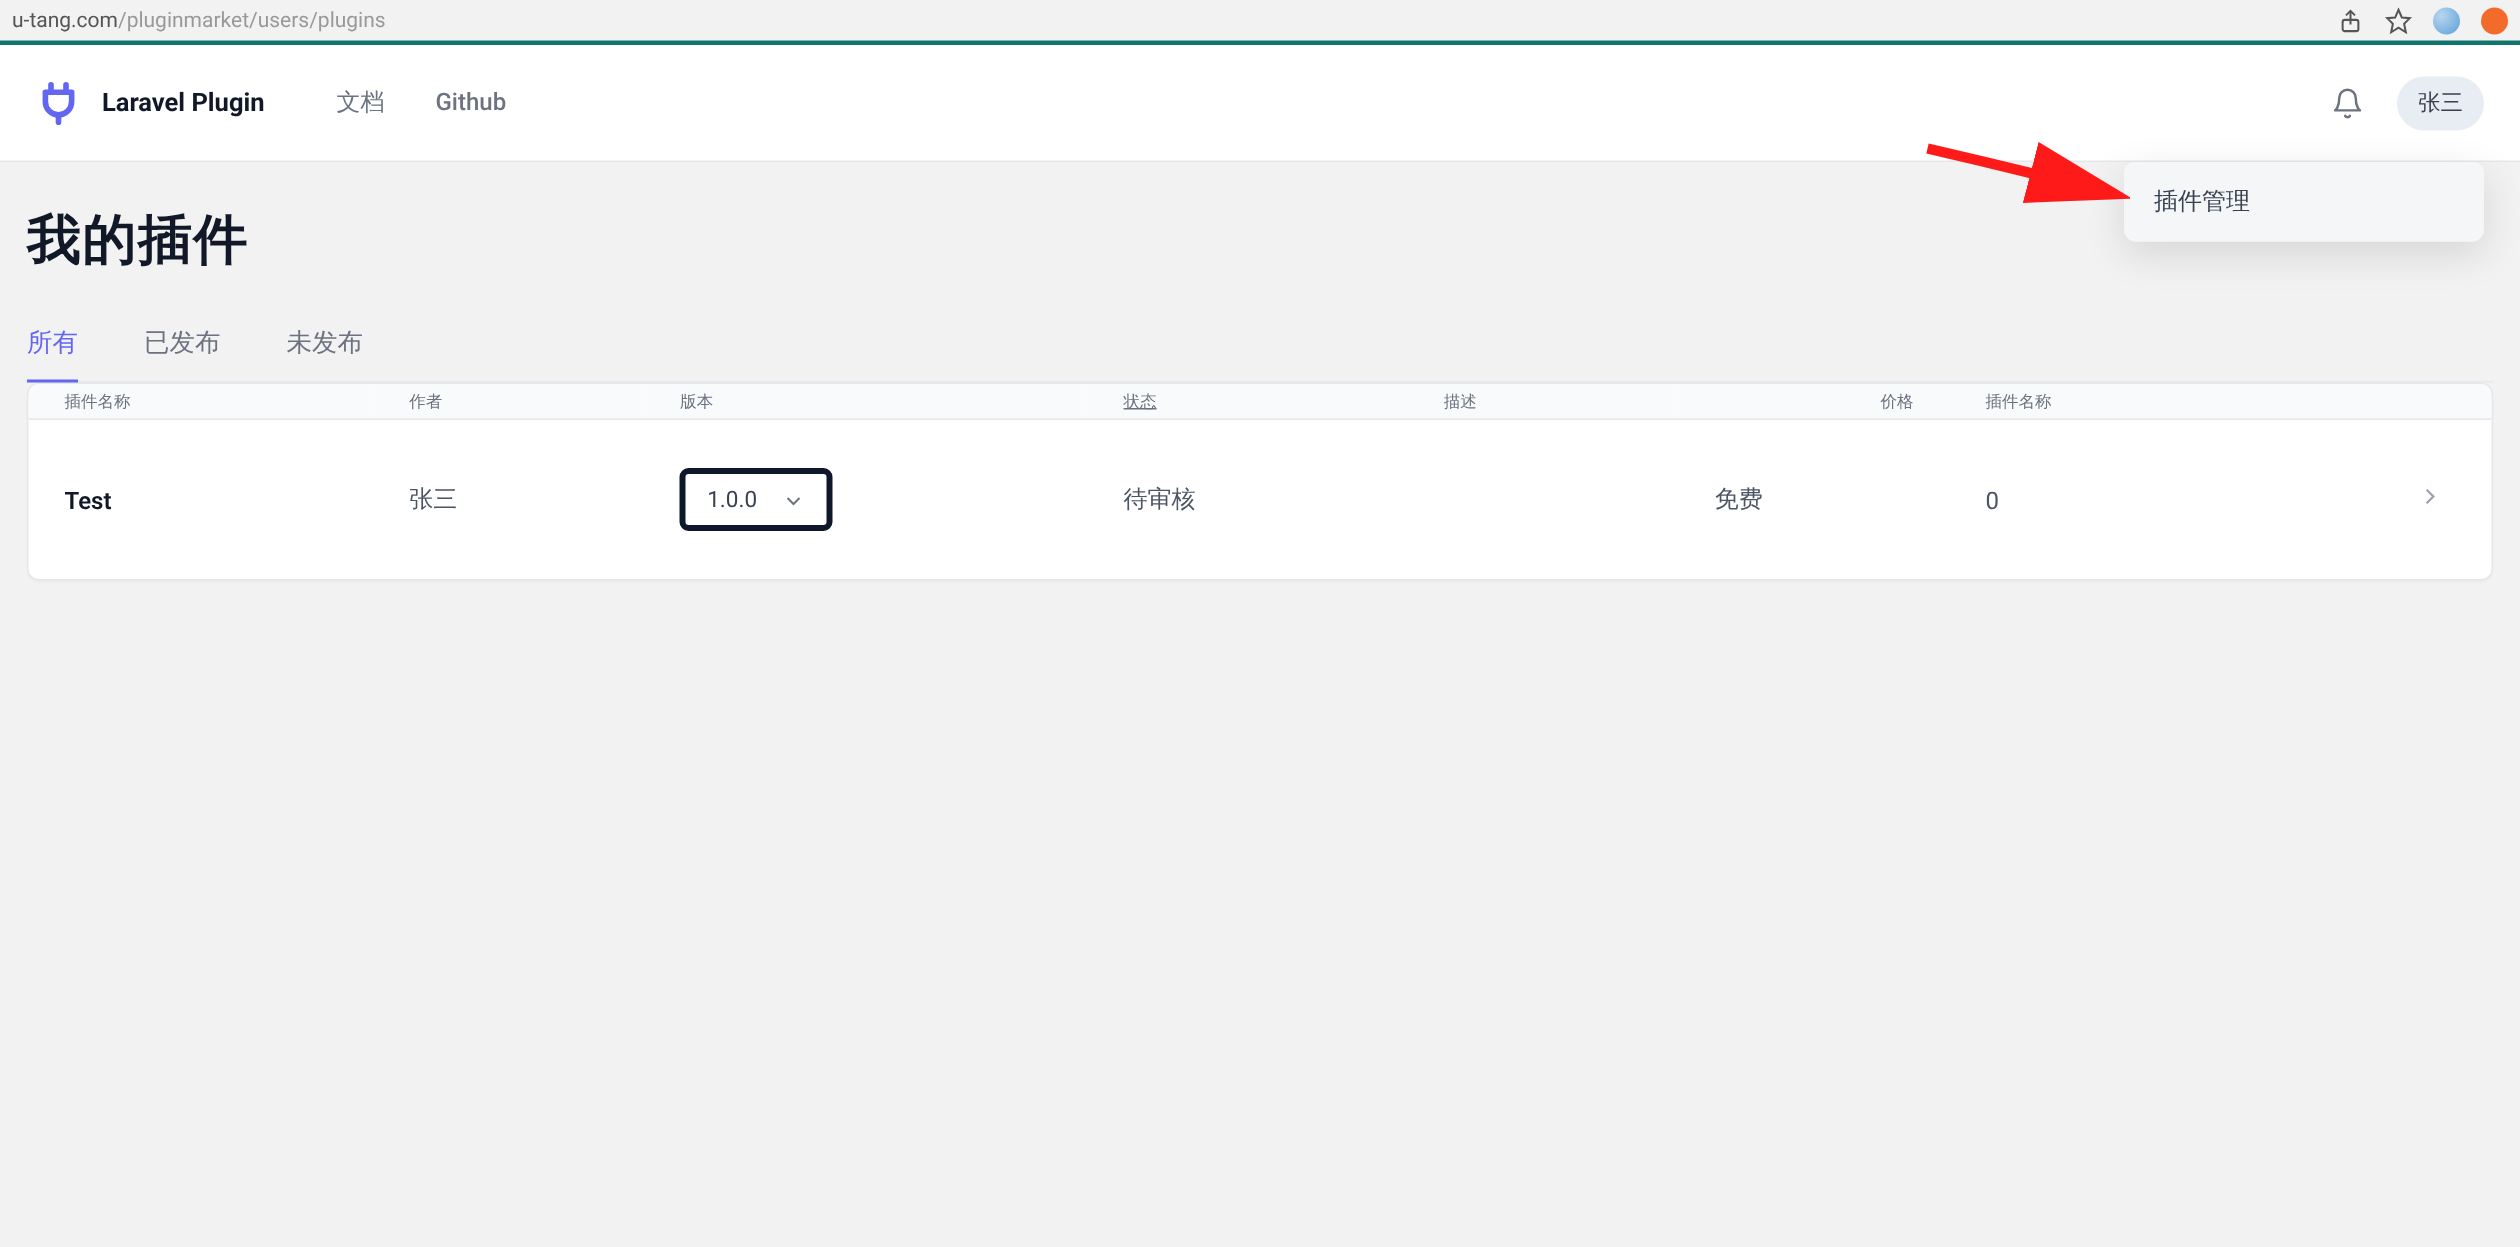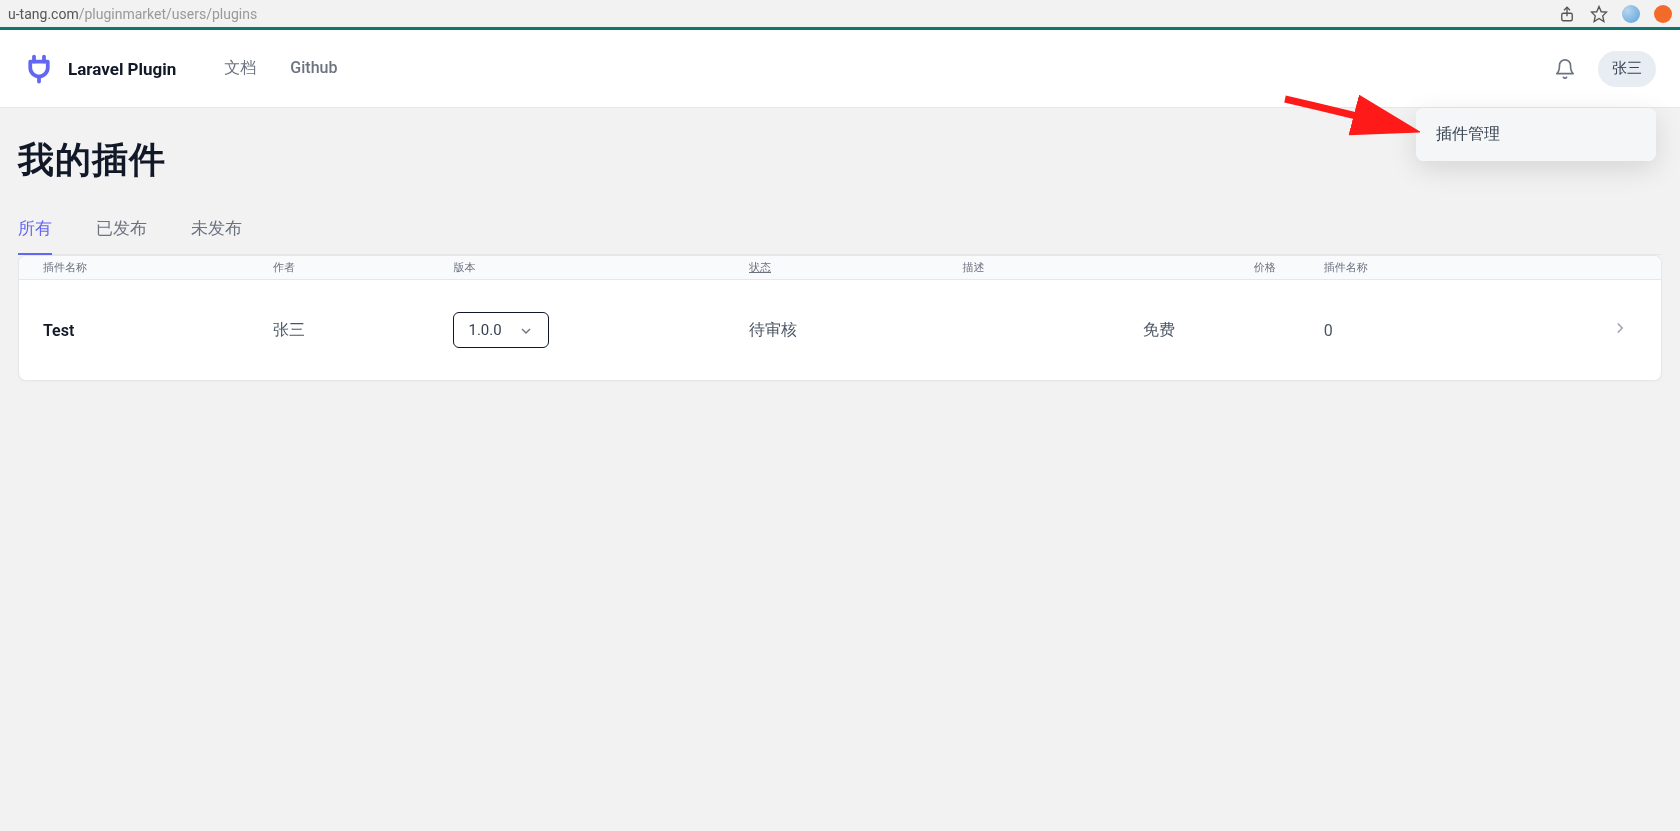--- a/index.html
+++ b/index.html
@@ -202,21 +202,21 @@
       margin-left: 30px;
     }
     tbody td.name-cell {
       color: #111827;
       font-weight: 600;
     }
     .version-select {
       display: inline-flex;
       align-items: flex-end;
       gap: 16px;
-      border: 1px solid #0f172a;
+      border: 4px solid #0f172a;
       border-radius: 6px;
       padding: 8px 14px;
       font-size: 15px;
       color: #374151;
       cursor: pointer;
       background: #fff;
     }
     .version-select svg { width: 16px; height: 16px; color: #6b7280; }
     .chevron-cell { text-align: right; padding-right: 32px; }
     .chevron-cell svg { width: 18px; height: 18px; color: #9ca3af; cursor: pointer; }

